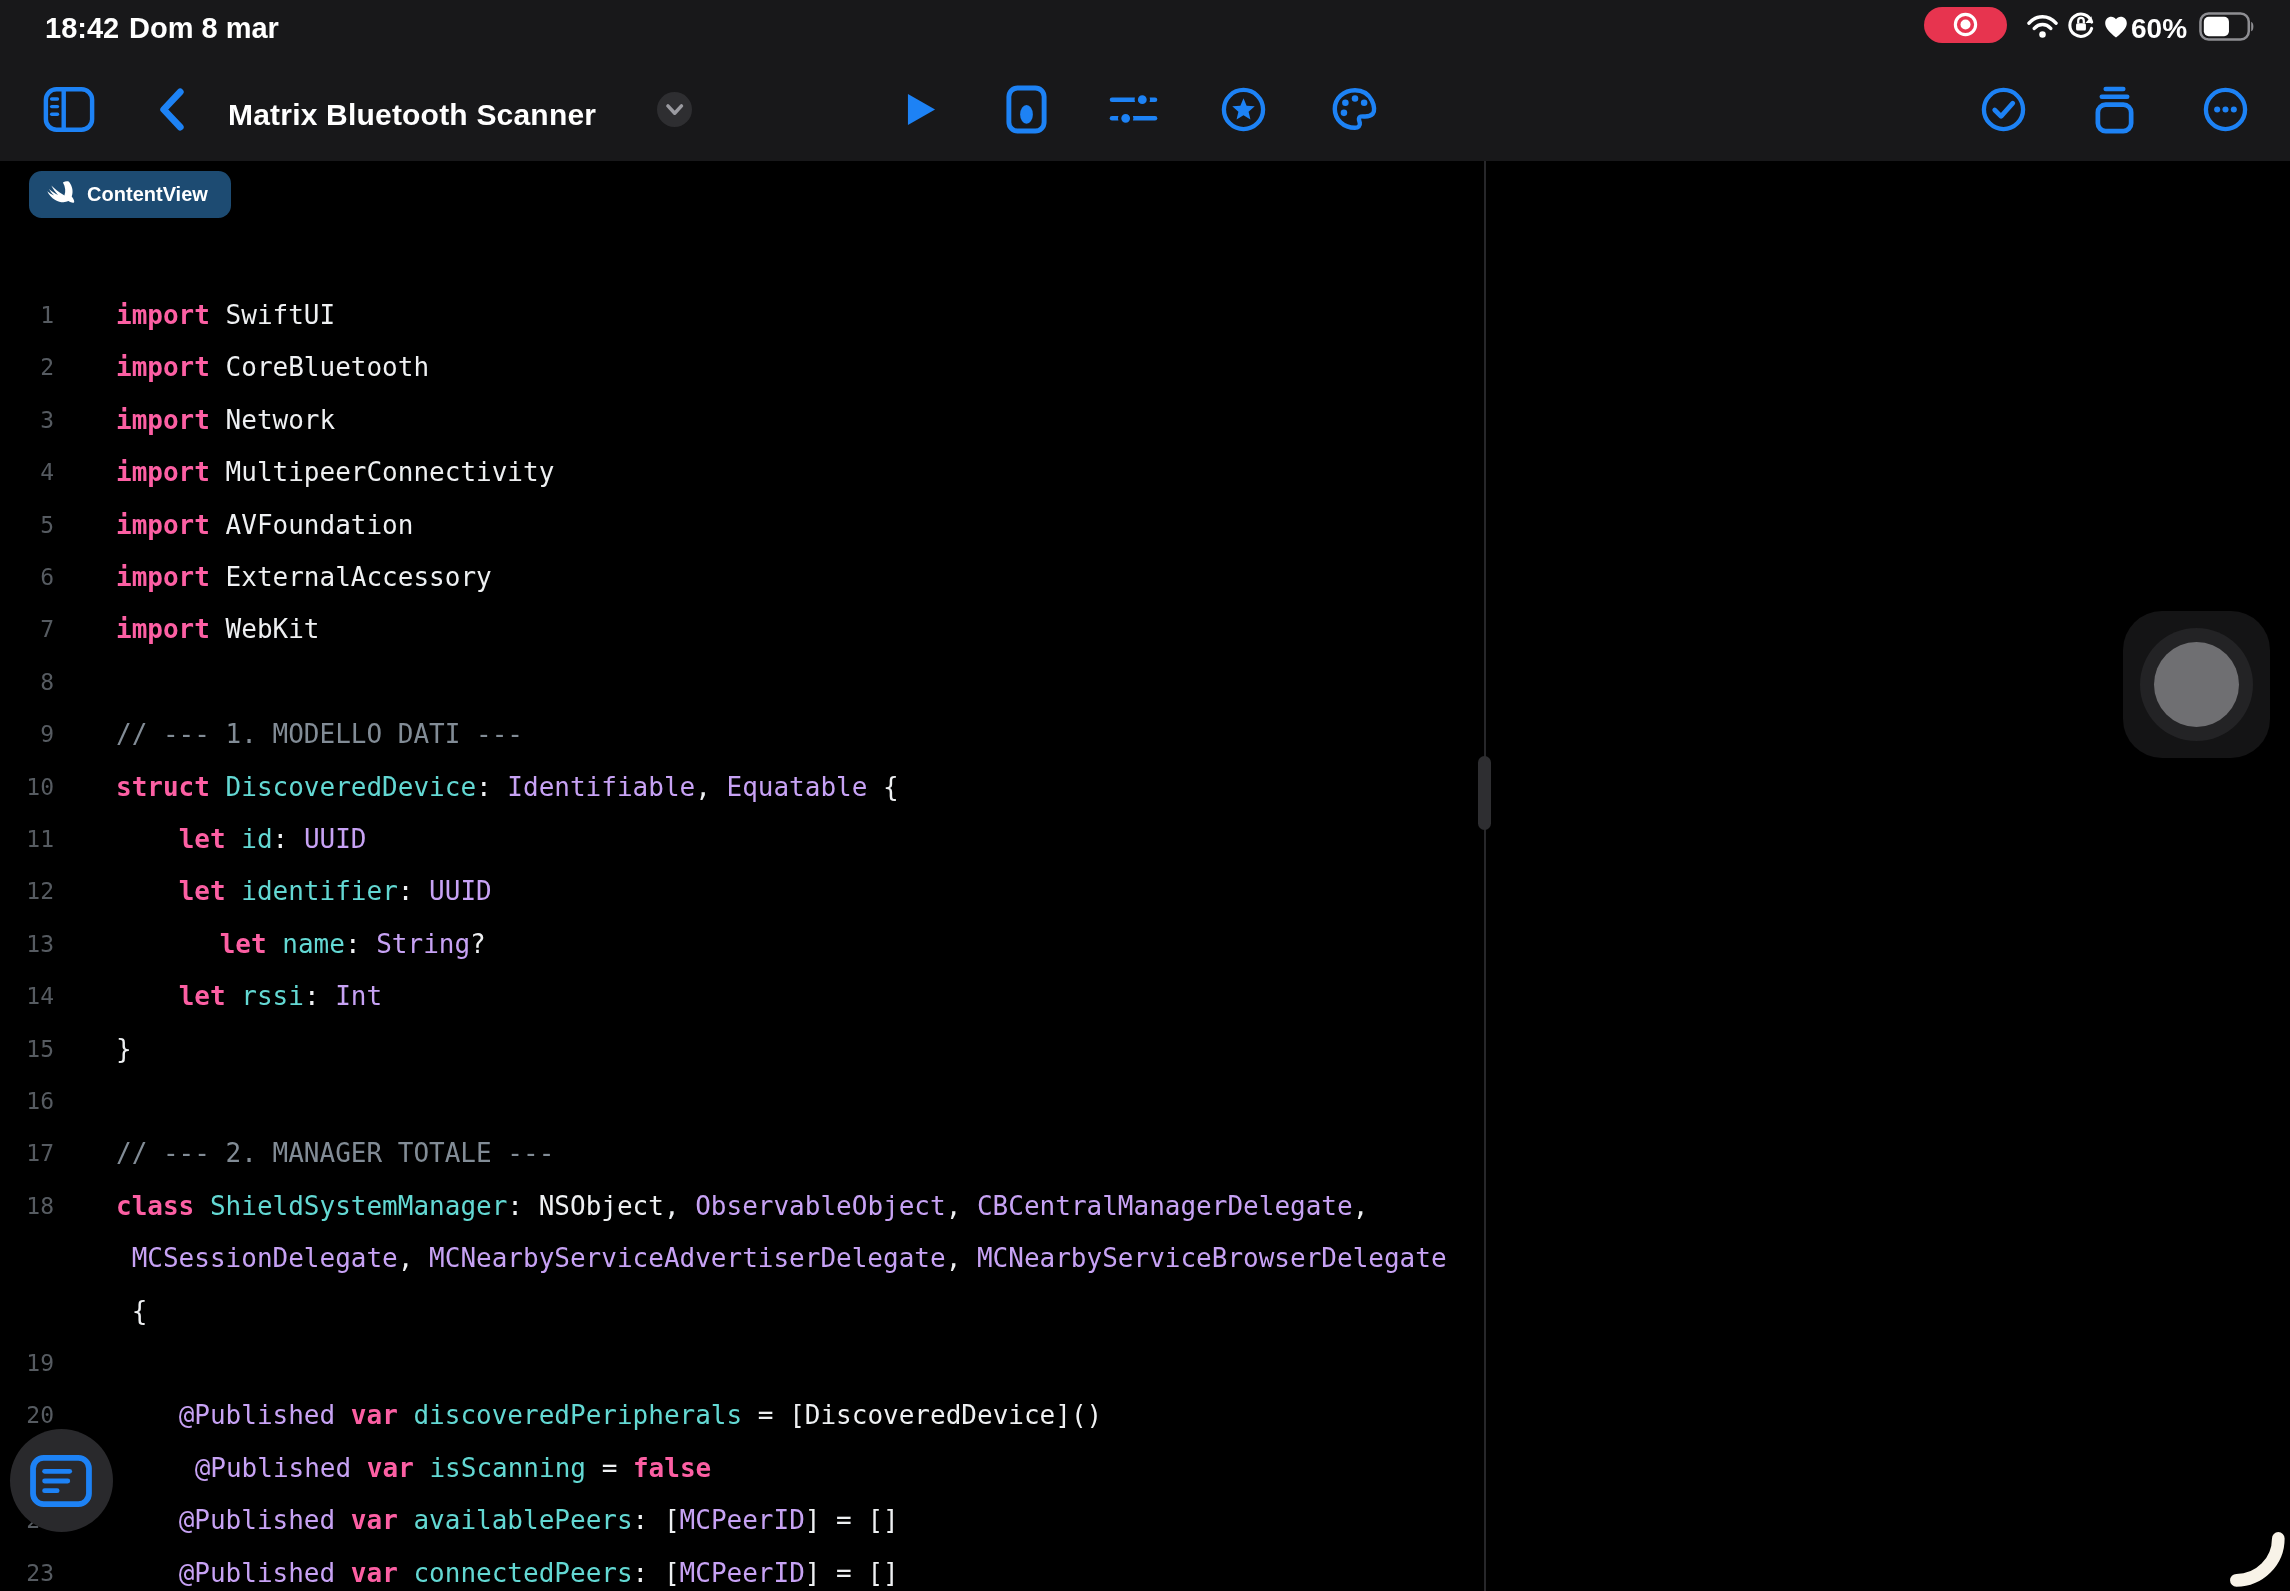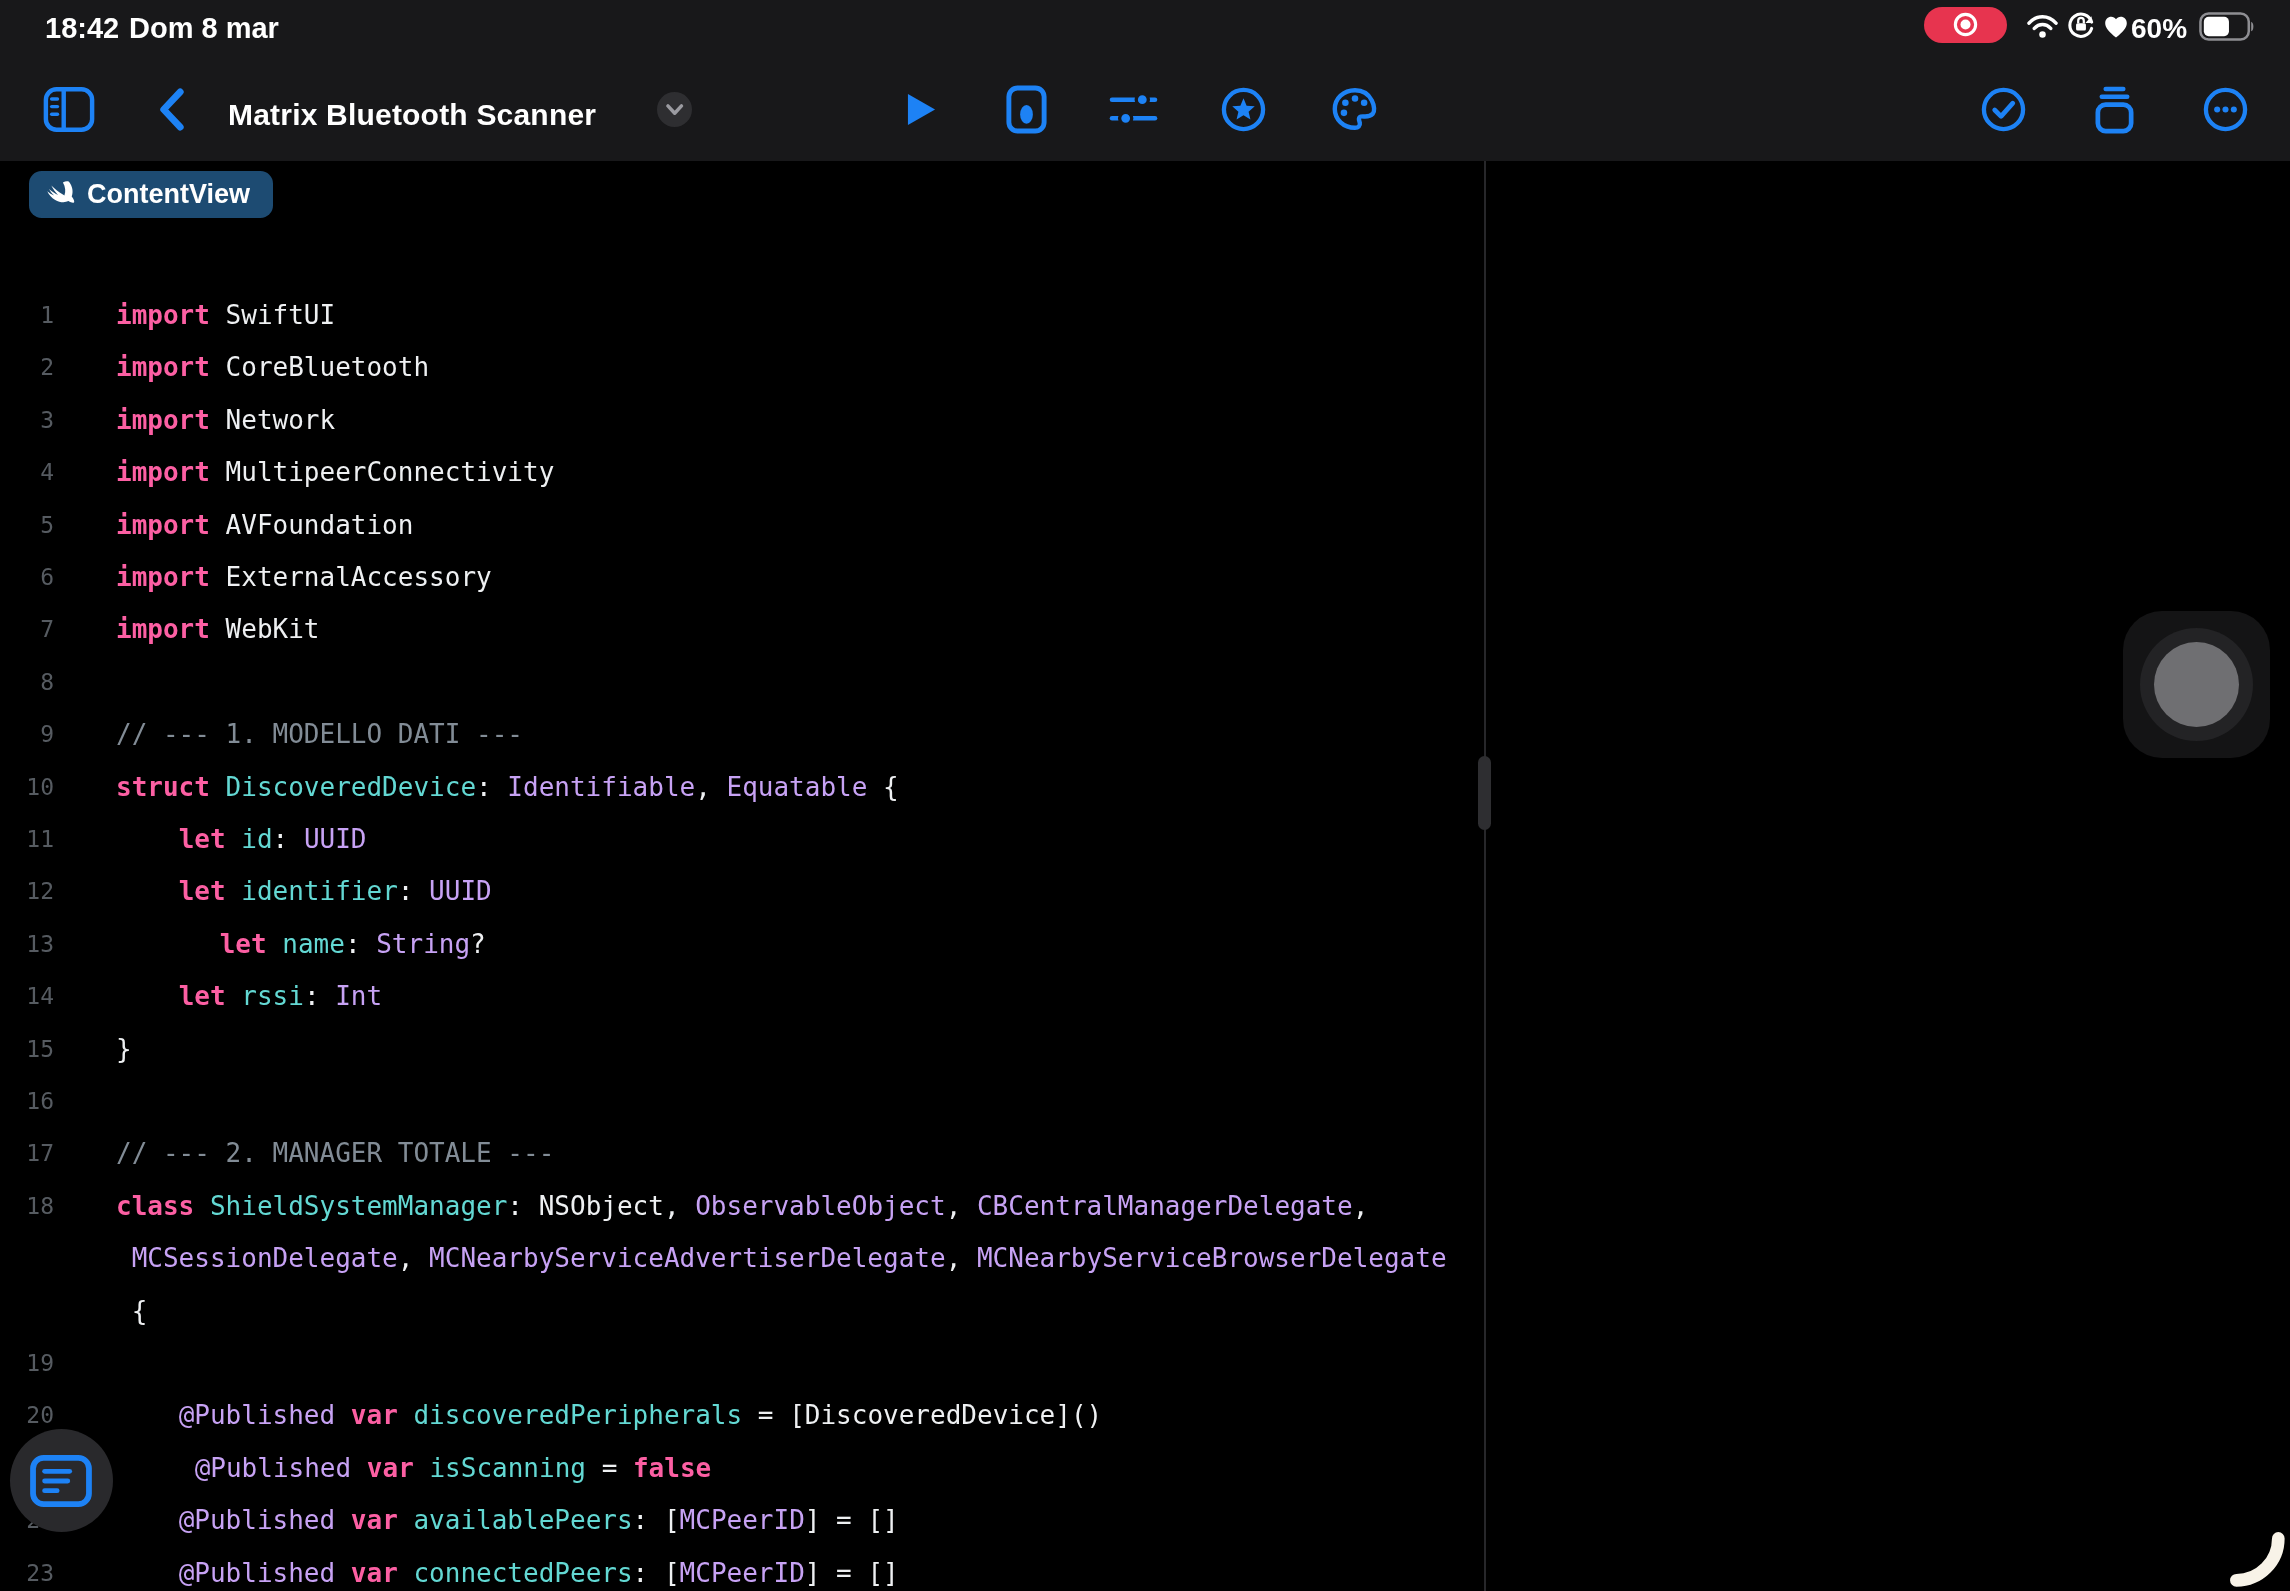--- a/index.html
+++ b/index.html
@@ -16,21 +16,21 @@
   .tb-btn{position:absolute;background:none;border:none;padding:0;margin:0;cursor:pointer;display:flex;align-items:center;justify-content:center;}
   .title{position:absolute;left:228px;top:91px;color:#fff;font-weight:700;font-size:30px;letter-spacing:0.2px;margin-top:7px;}
   .title-chevron{position:absolute;left:657px;top:92px;width:35px;height:35px;border-radius:50%;background:#2e2e31;
                  display:flex;align-items:center;justify-content:center;border:none;cursor:pointer;}
   
   .editor{position:absolute;left:0;top:161px;width:1484px;height:1430px;background:#000;}
   .divider{position:absolute;left:1484px;top:161px;width:1.9px;height:1430px;background:#27272a;}
   .preview{position:absolute;left:1486px;top:161px;width:804px;height:1430px;background:#000;}
   .chip{position:absolute;left:29px;top:9.7px;height:47px;border-radius:12.6px;background:#1d4b72;
         display:flex;align-items:center;gap:11.6px;padding:0 23px 0 17.5px;border:none;cursor:pointer;}
-  .chip span{color:#fff;font-weight:700;font-size:27px;font-family:"Liberation Sans",sans-serif;}
+  .chip span{color:#fff;font-weight:700;font-size:20px;font-family:"Liberation Sans",sans-serif;}
   .code-lines{position:absolute;left:0;top:0;width:100%;height:100%;}
   .crow{position:absolute;left:0;display:flex;height:52px;line-height:52px;white-space:pre;
         font-family:"DejaVu Sans Mono","Liberation Mono",monospace;font-size:26px;}
   .ln{flex:0 0 54px;text-align:right;color:#565b61;font-size:23px;}
   .ct{margin-left:62px;text-align:right;}
   .sg-kw{color:#fc5fa3;font-weight:bold;}
   .sg-type{color:#63d8d3;}
   .sg-proto{color:#c7a2f4;}
   .sg-plain{color:#eef0f2;}
   .sg-cmt{color:#828c96;}

